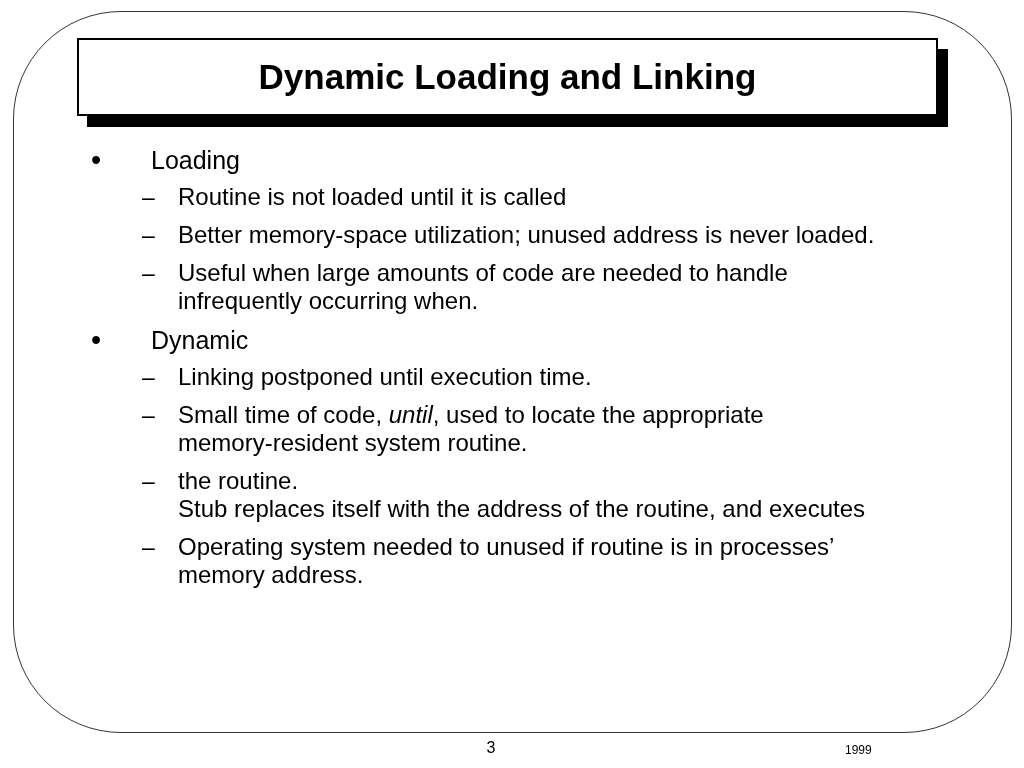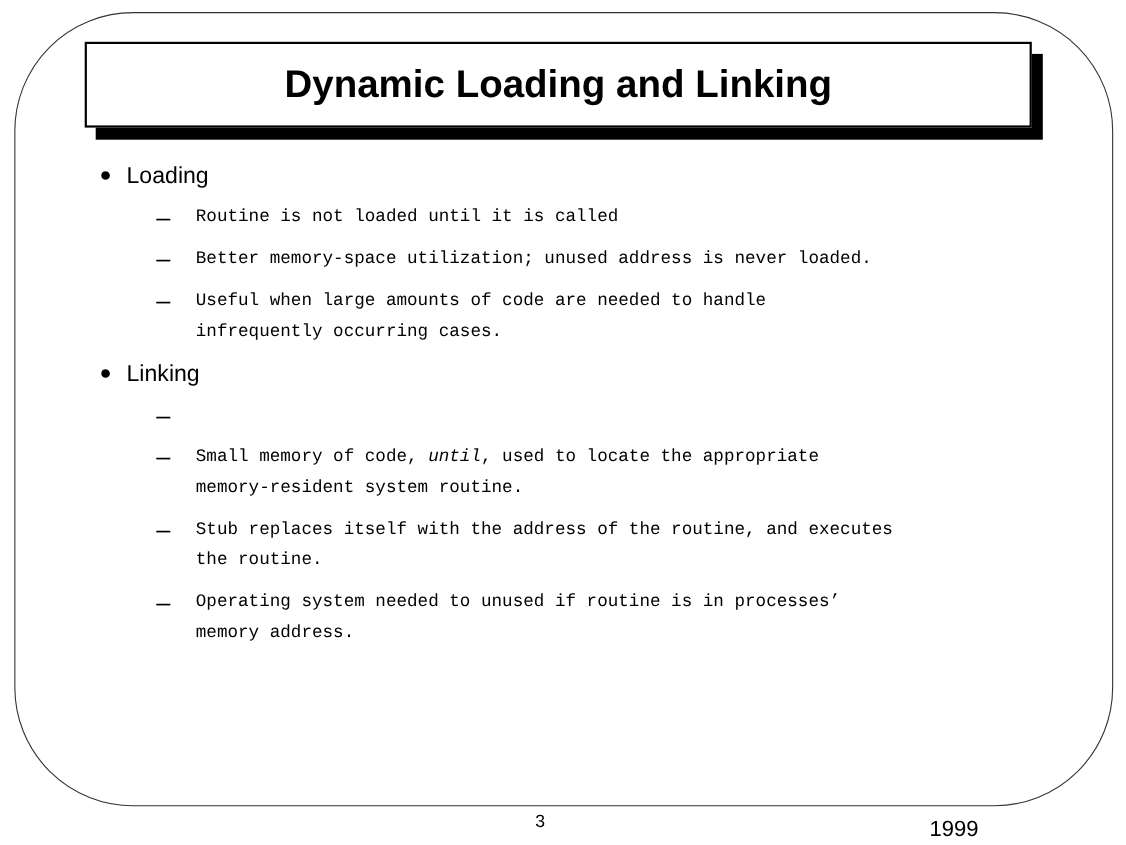--- a/index.html
+++ b/index.html
@@ -68,57 +68,57 @@
     margin-bottom: 8px;
   }
   .dot-cell {
     margin-left: 91px;
     width: 24px;
     font-size: 29px;
     line-height: 30px;
     flex: none;
   }
   .main-label {
-    font-size: 21px;
+    font-size: 25px;
     line-height: 30px;
     white-space: nowrap;
+    margin-left: 36px;
   }
   .sub-row {
     display: flex;
     align-items: flex-start;
     margin-bottom: 10px;
   }
   .dash-cell {
     margin-left: 142px;
     width: 36px;
     font-size: 23px;
     line-height: 28px;
     flex: none;
   }
   .sub-lines {
-    font-size: 16px;
+    font-size: 24px;
     line-height: 28px;
     white-space: nowrap;
-    font-family: Liberation Mono, monospace;
   }
   .sub-lines em { font-style: italic; }
   
   .page-num {
     position: absolute;
     left: 479px;
     top: 739px;
     width: 24px;
     text-align: center;
     font-size: 16px;
   }
   .year {
     position: absolute;
     left: 845px;
     top: 743px;
-    font-size: 20px;
+    font-size: 12px;
   }
 </style>
 </head>
 <body>
 
 <div class="stage">
 
   <div class="frame"></div>
 
   <div class="title-box">
@@ -141,45 +141,48 @@
       <div class="sub-row">
         <span class="dash-cell">–</span>
         <div class="sub-lines">
           <div>Better memory-space utilization; unused address is never loaded.</div>
         </div>
       </div>
       <div class="sub-row">
         <span class="dash-cell">–</span>
         <div class="sub-lines">
           <div>Useful when large amounts of code are needed to handle</div>
-          <div>infrequently occurring cases.</div>
+          <div>infrequently occurring when.</div>
         </div>
       </div>
     </div>
 
     <div class="section section-2">
       <div class="main-row">
         <span class="dot-cell">•</span>
-        <span class="main-label">Linking</span>
-      </div>
-      <div class="sub-row">
-        <span class="dash-cell">–</span>
+        <span class="main-label">Dynamic</span>
       </div>
       <div class="sub-row">
         <span class="dash-cell">–</span>
         <div class="sub-lines">
-          <div><span>Small memory of code, </span><em>until</em><span>, used to locate the appropriate</span></div>
+          <div>Linking postponed until execution time.</div>
+        </div>
+      </div>
+      <div class="sub-row">
+        <span class="dash-cell">–</span>
+        <div class="sub-lines">
+          <div><span>Small time of code, </span><em>until</em><span>, used to locate the appropriate</span></div>
           <div>memory-resident system routine.</div>
         </div>
       </div>
       <div class="sub-row">
         <span class="dash-cell">–</span>
         <div class="sub-lines">
+          <div>the routine.</div>
           <div>Stub replaces itself with the address of the routine, and executes</div>
-          <div>the routine.</div>
         </div>
       </div>
       <div class="sub-row">
         <span class="dash-cell">–</span>
         <div class="sub-lines">
           <div>Operating system needed to unused if routine is in processes’</div>
           <div>memory address.</div>
         </div>
       </div>
     </div>

